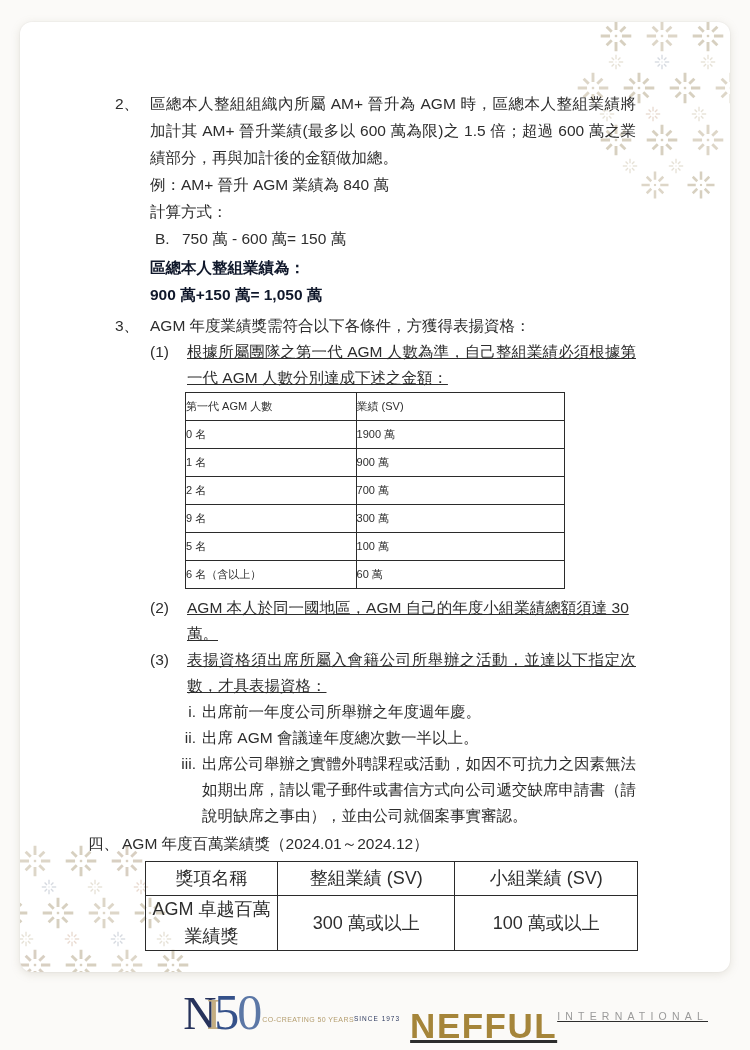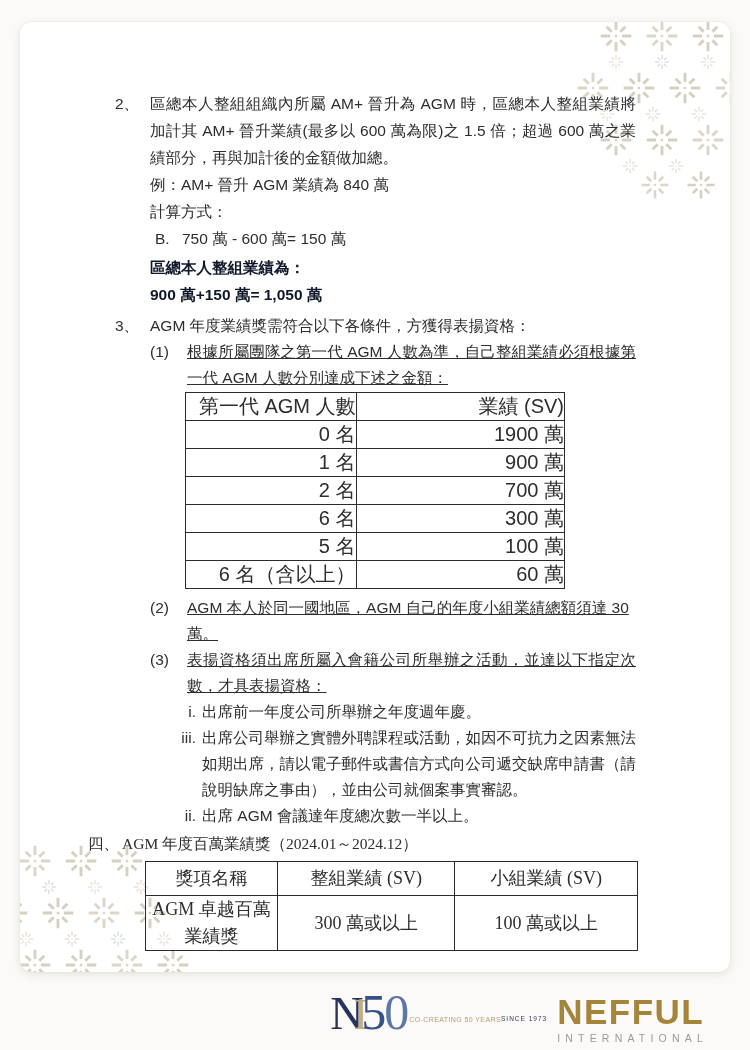--- a/index.html
+++ b/index.html
@@ -27,45 +27,45 @@
   .just{text-align:justify;text-justify:inter-ideograph;}
   .calcline{padding-left:5px;}
   .calcmark{display:inline-block;width:27px;}
   .boldline{font-weight:700;color:#0f172a;}
   .mt2{margin-top:2px;}
   .sub{display:flex;line-height:26px;}
   .submark{flex:none;width:37px;}
   .subbody{flex:1;text-decoration:underline;}
   table{border-collapse:collapse;}
   .tbl1{margin-left:35px;width:380px;margin-top:1px;}
-  .tbl1 td{border:1.5px solid #2b2b2b;text-align:right;height:25px;font-size:20px;padding:0;}
+  .tbl1 td{border:1.5px solid #2b2b2b;text-align:left;height:25px;font-size:11px;padding:0;}
   .tbl1 .c1{width:45%;}
   .tbl1 .c2{width:55%;}
   .roman{display:flex;line-height:26px;}
   .romanmark{flex:none;width:46px;text-align:right;padding-right:6px;}
   .romanbody{flex:1;}
   .li4{margin-left:68px;width:572px;margin-top:1px;line-height:27px;}
   .num4{flex:none;width:34px;}
-  .li4body{flex:1;font-family:Liberation Serif, serif;}
+  .li4body{flex:1;}
   .tbl2{margin-left:23px;width:493px;margin-top:4px;}
   .tbl2 td{border:1.5px solid #2b2b2b;text-align:center;height:33px;font-size:18px;padding:0;}
   .tbl2 .c1{width:26.8%;}
   .tbl2 .c2{width:36.1%;}
   .tbl2 .c3{width:37.1%;}
   
   .footer-logo{position:absolute;right:42px;bottom:6px;display:flex;align-items:flex-end;}
   .ni50{display:flex;flex-direction:row;align-items:center;margin-right:10px;}
   .ni50-letters{font-family:"Liberation Serif","DejaVu Serif",serif;line-height:40px;white-space:nowrap;}
   .gl-n{font-size:46px;color:#27335c;letter-spacing:-2px;}
   .gl-i{font-size:44px;color:#c3ad82;margin-left:-8px;}
   .gl-5{font-size:50px;color:#35518a;margin-left:-7px;}
   .gl-0{font-size:50px;color:#5b77a6;margin-left:-2px;}
   .ni50-sub1{font-size:7px;color:#b49d6e;letter-spacing:0.4px;margin-top:3px;white-space:nowrap;}
   .ni50-sub2{font-size:6.5px;color:#2f3b60;letter-spacing:1px;margin-top:1px;white-space:nowrap;}
-  .nefful{display:flex;flex-direction:column;}
+  .nefful{display:flex;flex-direction:row;text-decoration:underline;}
   .nefful-name{font-size:35px;font-weight:700;color:#a5853a;letter-spacing:1.5px;line-height:36px;white-space:nowrap;}
   .nefful-sub{font-size:10.5px;color:#9a9a9a;letter-spacing:5.2px;margin-top:2px;white-space:nowrap;}
 </style>
 </head>
 <body>
 
 <svg width="0" height="0" style="position:absolute" aria-hidden="true">
   <symbol id="sparkle" viewBox="0 0 40 40">
     <g stroke="currentColor" stroke-width="3.4" stroke-linecap="butt">
       <line x1="20" y1="2" x2="20" y2="13"></line>
@@ -235,21 +235,21 @@
           </tr>
           <tr>
             <td>1 名</td>
             <td>900 萬</td>
           </tr>
           <tr>
             <td>2 名</td>
             <td>700 萬</td>
           </tr>
           <tr>
-            <td>6 名</td>
+            <td>9 名</td>
             <td>300 萬</td>
           </tr>
           <tr>
             <td>5 名</td>
             <td>100 萬</td>
           </tr>
           <tr>
             <td>6 名（含以上）</td>
             <td>60 萬</td>
           </tr>
@@ -264,26 +264,26 @@
         <div class="sub">
           <div class="submark">(3)</div>
           <div class="subbody just">表揚資格須出席所屬入會籍公司所舉辦之活動，並達以下指定次數，才具表揚資格：</div>
         </div>
 
         <div class="roman">
           <div class="romanmark">i.</div>
           <div class="romanbody">出席前一年度公司所舉辦之年度週年慶。</div>
         </div>
         <div class="roman">
+          <div class="romanmark">ii.</div>
+          <div class="romanbody">出席 AGM 會議達年度總次數一半以上。</div>
+        </div>
+        <div class="roman">
           <div class="romanmark">iii.</div>
           <div class="romanbody just">出席公司舉辦之實體外聘課程或活動，如因不可抗力之因素無法如期出席，請以電子郵件或書信方式向公司遞交缺席申請書（請說明缺席之事由），並由公司就個案事實審認。</div>
-        </div>
-        <div class="roman">
-          <div class="romanmark">ii.</div>
-          <div class="romanbody">出席 AGM 會議達年度總次數一半以上。</div>
         </div>
       </div>
     </div>
 
     <div class="li li4">
       <div class="num4">四、</div>
       <div class="li4body">
         <div>AGM 年度百萬業績獎（2024.01～2024.12）</div>
         <table class="tbl2">
           <tbody>

